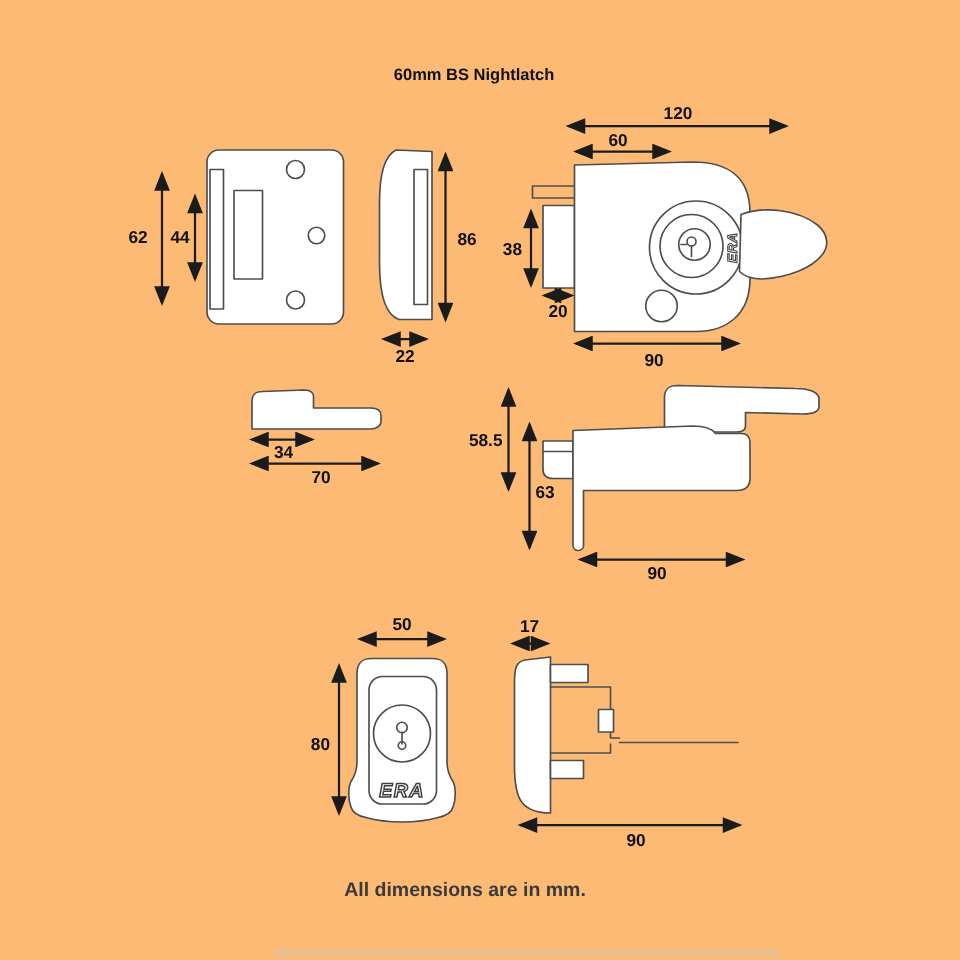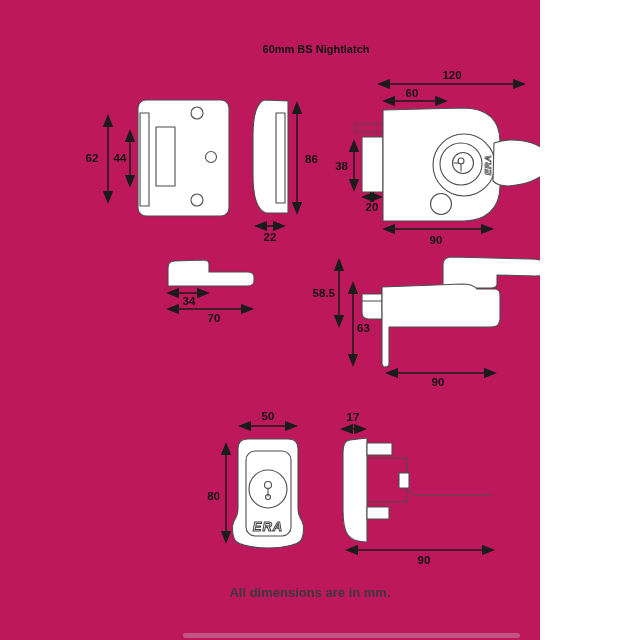--- a/index.html
+++ b/index.html
@@ -1,16 +1,16 @@
 <!DOCTYPE html>
 <html><head>
 <meta charset="utf-8">
 <style>
   html,body{margin:0;padding:0;background:#ffffff;}
-  .stage{position:relative;width:540px;height:640px;background:#be185d;overflow:hidden;}
+  .stage{position:relative;width:640px;height:640px;background:#fdba74;overflow:hidden;}
   svg{display:block;}
   .ol  {fill:none;stroke:#4d4d4d;stroke-width:1.1;stroke-linejoin:round;stroke-linecap:round;}
   .olf {fill:#ffffff;stroke:#4d4d4d;stroke-width:1.1;stroke-linejoin:round;stroke-linecap:round;}
   .dim {stroke:#1b1b1b;stroke-width:1.5;fill:none;}
   .lbl {font:bold 11.5px "Liberation Sans",sans-serif;fill:#111111;}
   .ttl {font:bold 11px "Liberation Sans",sans-serif;fill:#111111;}
   .ftr {font:600 13px "Liberation Sans",sans-serif;fill:#3a3a3a;}
   .brand{font:italic bold 9px "Liberation Sans",sans-serif;fill:#ffffff;stroke:#3f3f3f;stroke-width:0.7;letter-spacing:0.5px;}
   .brand-big{font:italic bold 13px "Liberation Sans",sans-serif;fill:#ffffff;stroke:#3f3f3f;stroke-width:1;letter-spacing:1px;}
 </style>

